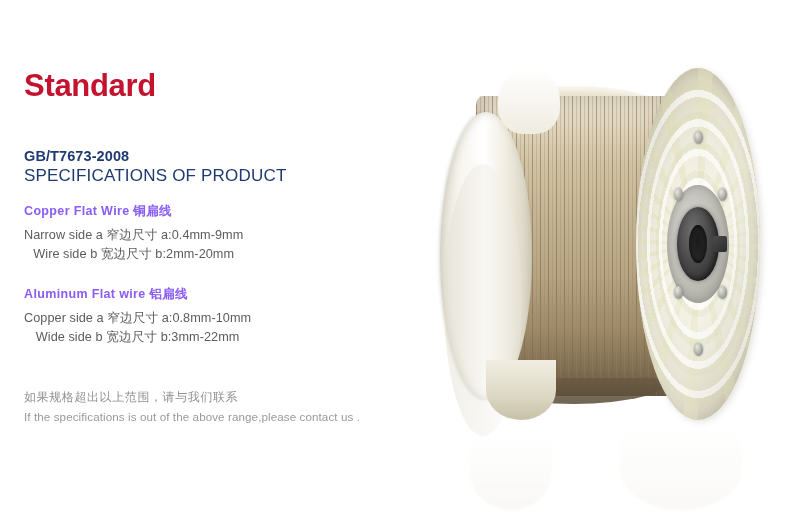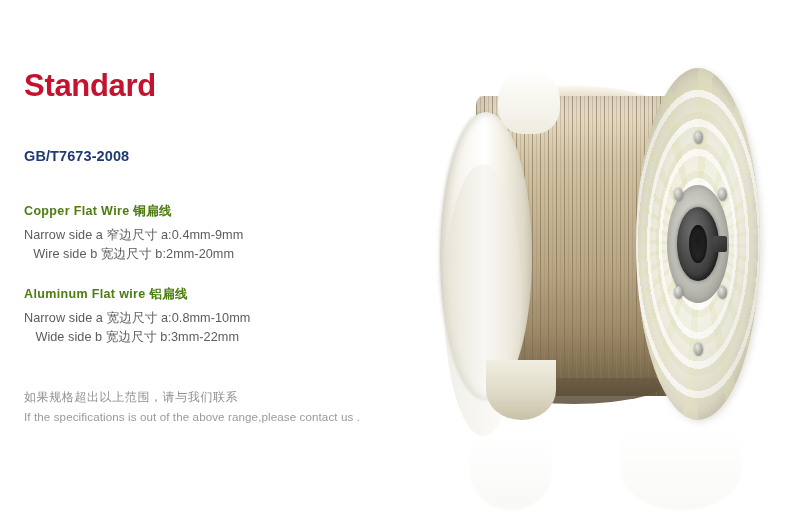--- a/index.html
+++ b/index.html
@@ -35,21 +35,21 @@
     color:#1f3a73;letter-spacing:0.2px;
     line-height:1;white-space:nowrap;
   }
 
   .spec-group{position:absolute;left:24px;}
   .group-copper{top:205px;}
   .group-aluminum{top:288px;}
 
   .group-title{
     font-size:12.5px;font-weight:bold;
-    color:#4d7c0f;letter-spacing:0.35px;
+    color:#8b5cf6;letter-spacing:0.35px;
     line-height:1;margin:0 0 8px 0;white-space:nowrap;
   }
   .group-line{
     font-size:12.7px;font-weight:400;
     color:#5c5c5c;letter-spacing:0.05px;
     line-height:19px;white-space:nowrap;text-align:center;
   }
 
   .note{position:absolute;left:24px;top:388px;}
   .note-line{
@@ -220,30 +220,31 @@
 <body>
 
 <div class="page">
 
   <div class="text-col">
 
     <div class="title-standard">Standard</div>
 
     <div class="standard-code">GB/T7673-2008</div>
 
+    <div class="spec-heading">SPECIFICATIONS OF PRODUCT</div>
 
     <div class="spec-group group-copper">
       <div class="group-title">Copper Flat Wire 铜扁线</div>
       <div class="group-line">Narrow side a 窄边尺寸 a:0.4mm-9mm</div>
       <div class="group-line">Wire side b 宽边尺寸 b:2mm-20mm</div>
     </div>
 
     <div class="spec-group group-aluminum">
       <div class="group-title">Aluminum Flat wire 铝扁线</div>
-      <div class="group-line">Narrow side a 宽边尺寸 a:0.8mm-10mm</div>
+      <div class="group-line">Copper side a 窄边尺寸 a:0.8mm-10mm</div>
       <div class="group-line">Wide side b 宽边尺寸 b:3mm-22mm</div>
     </div>
 
     <div class="note">
       <div class="note-line cn">如果规格超出以上范围，请与我们联系</div>
       <div class="note-line">If the specifications is out of the above range,please contact us .</div>
     </div>
 
   </div>
 

